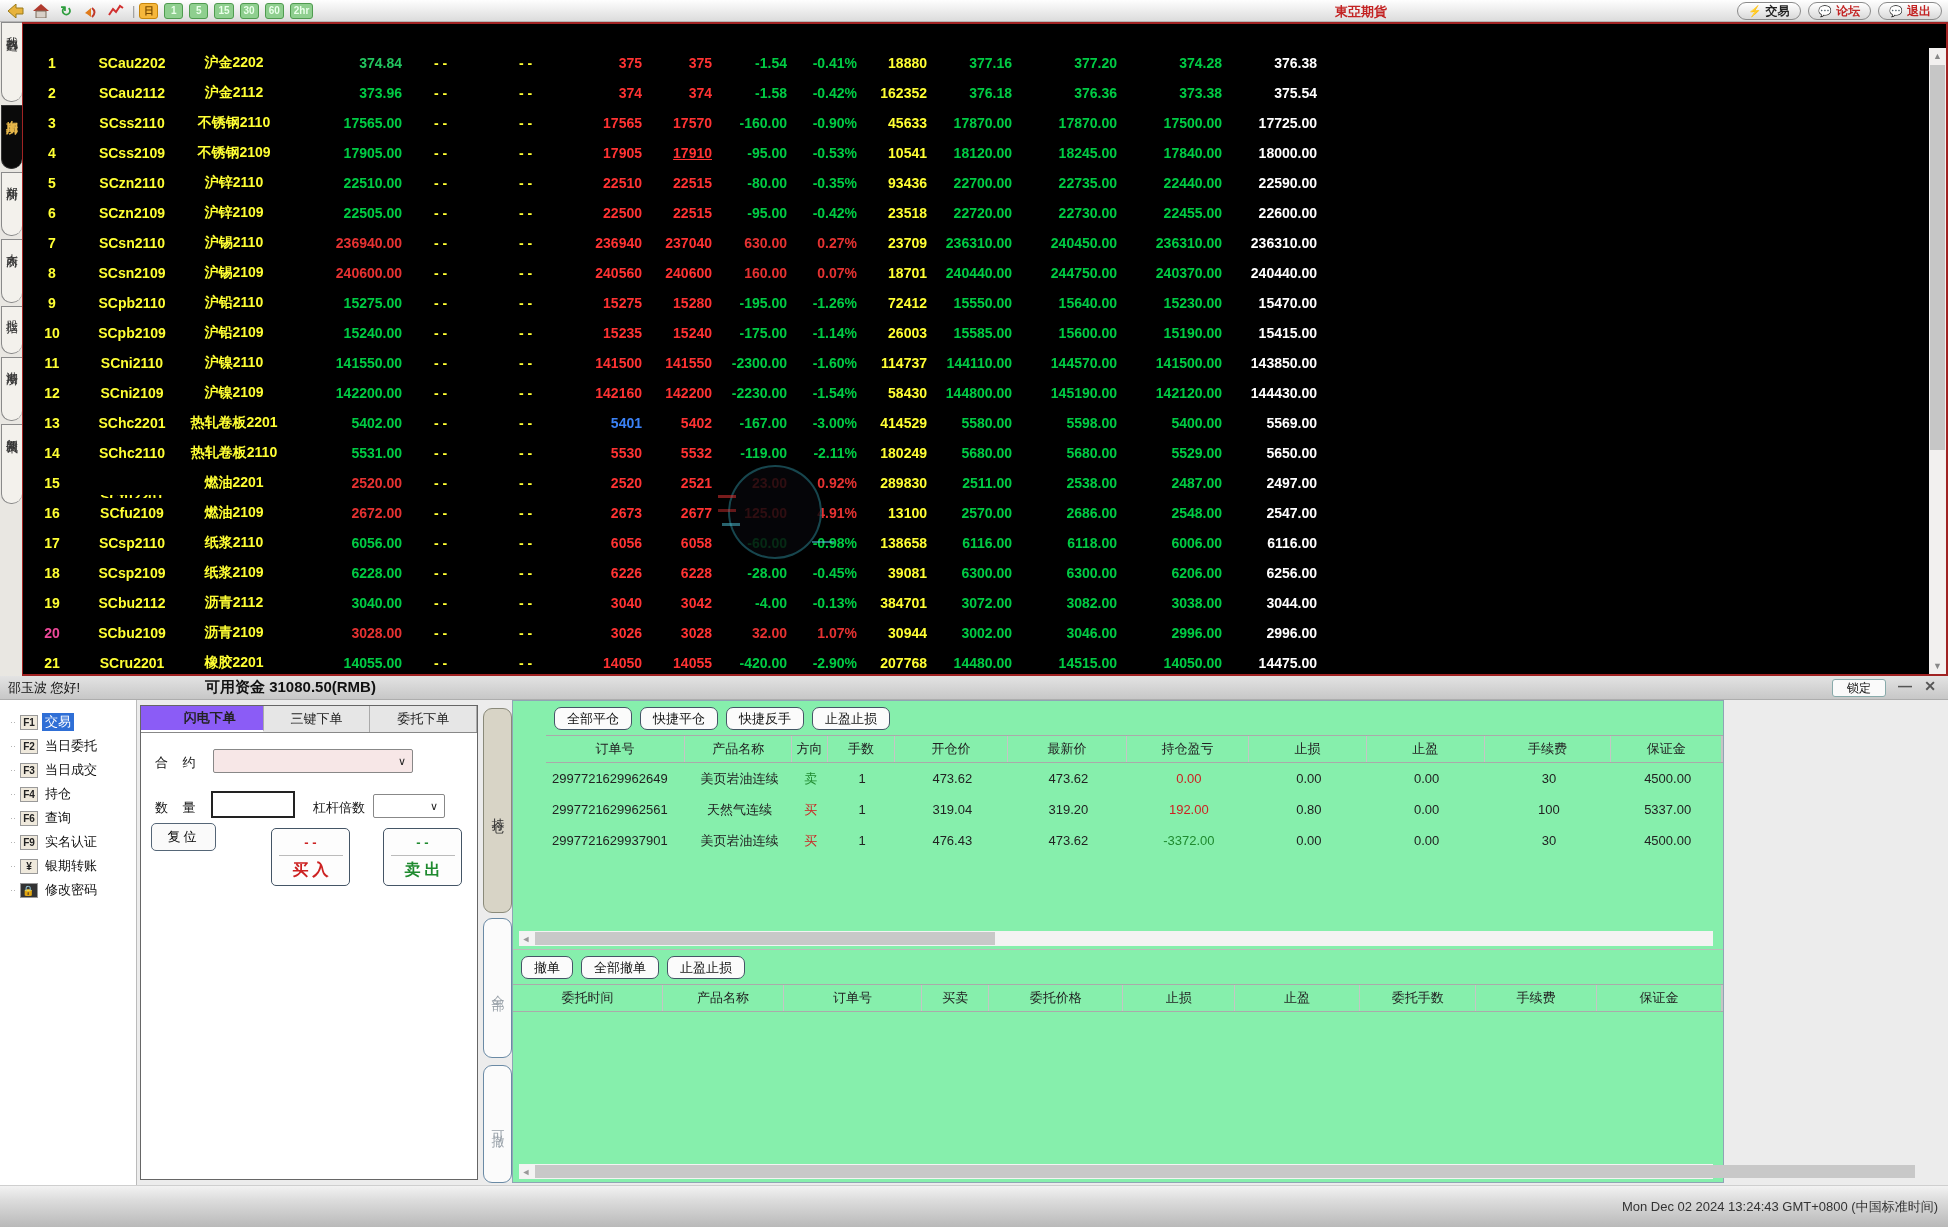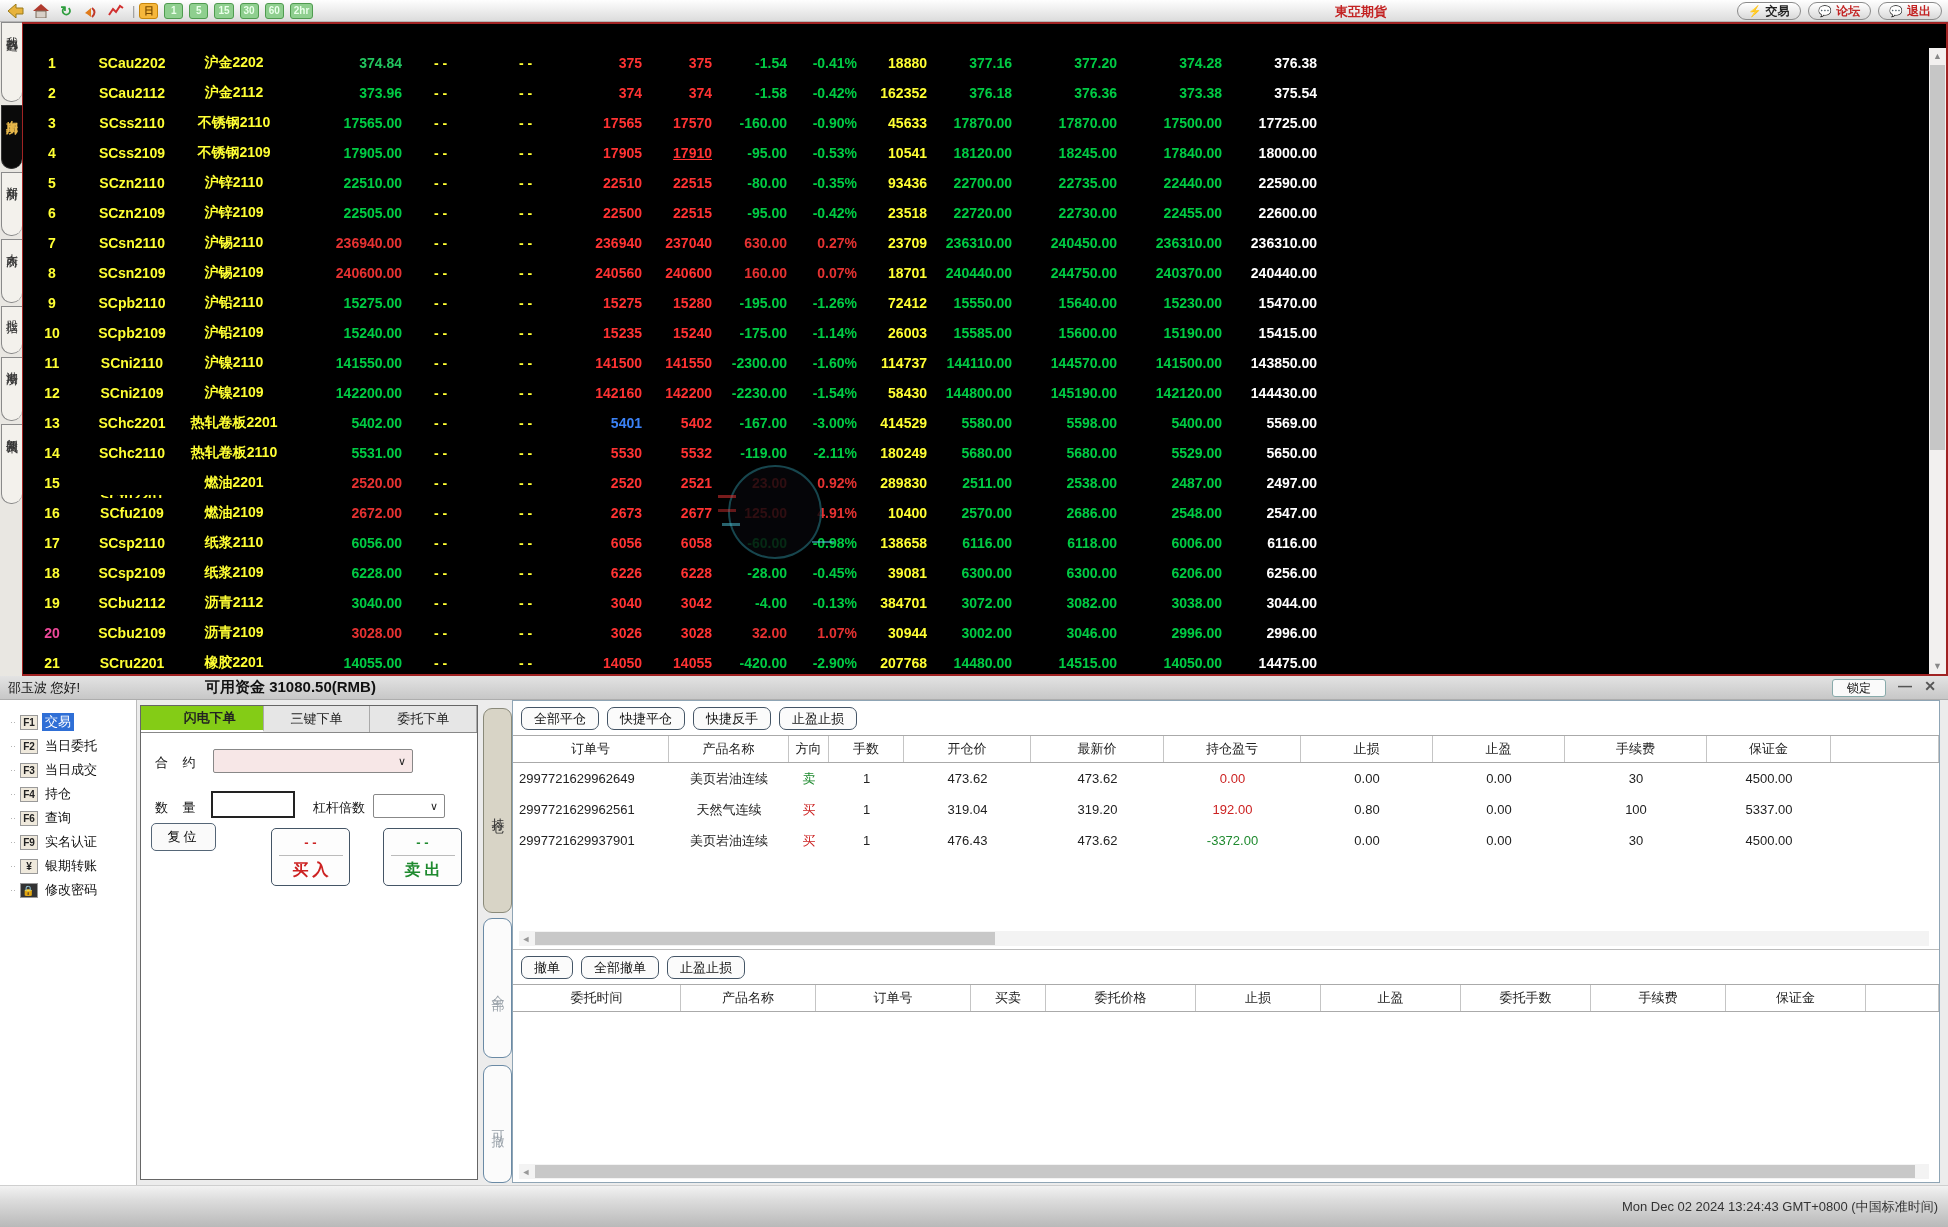--- a/index.html
+++ b/index.html
@@ -73,21 +73,21 @@
   display:flex; align-items:center; justify-content:center; margin-right:4px; color:#222; padding:0 1px; }
 .mkey.dark { background:#333; color:#eee; }
 .mlabel { padding:0 3px; }
 .mitem.active .mlabel { background:#2f6fd6; color:#fff; }
 
 
 .order-panel { position:absolute; left:140px; top:5px; width:338px; height:475px; background:#fff; border:1px solid #666; }
 .otabs { display:flex; height:27px; border-bottom:1px solid #888; background:#e6e6e6; }
 .otab { flex:1; display:flex; align-items:center; justify-content:center; font-size:13px; color:#222;
   border-right:1px solid #aaa; background:#e6e6e6; }
-.otab.active { background:#84cc16; font-weight:bold; border-bottom:2px solid #fff;padding-left:16px; }
+.otab.active { background:#8b5cf6; font-weight:bold; border-bottom:2px solid #fff;padding-left:16px; }
 .frow { position:absolute; display:flex; align-items:center; font-size:13px; color:#111; }
 .sel { border:1px solid #888; background:#f7e7e7; height:24px; display:flex; align-items:center; justify-content:flex-end; padding-right:6px; color:#222; border-radius:2px; }
 .sel.white { background:#fff; }
 .caret { font-size:11px; color:#222; }
 .qty-input { width:84px; height:27px; border:2px solid #222; background:#fff; }
 .rstbtn { position:absolute; left:10px; top:117px; width:65px; height:28px; border:1px solid #567;
   border-radius:5px; background:#fafafa; font-size:13px; display:flex; align-items:center; justify-content:center; letter-spacing:3px; }
 .trade-btn { position:absolute; top:122px; width:79px; height:58px; border:1px solid #456; border-radius:5px;
   background:#fdfdfd; display:flex; flex-direction:column; align-items:center; }
 .trade-btn .dash { font-size:13px; font-weight:bold; height:26px; display:flex; align-items:center; }
@@ -98,21 +98,21 @@
 .trade-btn.sell .dash,.trade-btn.sell .lbl { color:#1f8a2f; }
 
 
 .vtab { position:absolute; left:483px; width:29px; border:1px solid #6a8aa5; border-radius:9px;
   background:#fbfbfb; color:#98a0a8; font-size:13px; display:flex; align-items:center; justify-content:center; }
 .vtab .vtext { writing-mode:vertical-rl; text-orientation:upright; letter-spacing:4px; }
 .vtab.active { background:#d8d4c6; color:#333; border-color:#8a8a7a; }
 .vt-pos { top:8px; height:205px; } .vt-all { top:218px; height:140px; } .vt-cxl { top:365px; height:118px; }
 
 
-.pos-panel { position:absolute; left:512px; top:0; width:1428px; height:483px; background:#ffffff; border:1px solid #8fa5b5; }
+.pos-panel { position:absolute; left:512px; top:0; width:1212px; height:483px; background:#86efac; border:1px solid #8fa5b5;padding-left:33px; }
 .btnrow { display:flex; gap:8px; padding:6px 0 5px 8px; }
 .pbtn2 { height:23px; padding:0 12px; border:1px solid #456; border-radius:7px; background:#fbfbfb;
   font-size:13px; color:#111; display:flex; align-items:center; }
 .grid { display:flex; border-top:1px solid #aaa; border-bottom:1px solid #aaa; height:28px; }
 .gcell { display:flex; align-items:center; justify-content:center; font-size:13px; color:#222;
   border-right:1px solid #c5c5c5; overflow:hidden; white-space:nowrap; }
 .grow { display:flex; height:31px; }
 .grow .gcell { border-right:none; font-size:13px; }
 .gcell.al-l { justify-content:flex-start; padding-left:6px; }
 .hscroll { position:absolute; left:6px; right:10px; height:15px; background:#f3f3f3; }
@@ -483,21 +483,21 @@
             <div class="mc al-c" style="width: 58px; color: rgb(255, 255, 51);">16</div>
             <div class="mc al-c" style="width: 102px; color: rgb(255, 255, 51);">SCfu2109</div>
             <div class="mc al-c" style="width: 102px; color: rgb(255, 255, 51);">燃油2109</div>
             <div class="mc al-r" style="width: 123px; color: rgb(230, 50, 50);">2672.00</div>
             <div class="mc al-c" style="width: 65px; color: rgb(255, 255, 51);">- -</div>
             <div class="mc al-c" style="width: 105px; color: rgb(255, 255, 51);">- -</div>
             <div class="mc al-r" style="width: 70px; color: rgb(255, 51, 51);">2673</div>
             <div class="mc al-r" style="width: 70px; color: rgb(255, 51, 51);">2677</div>
             <div class="mc al-r" style="width: 75px; color: rgb(230, 50, 50);">125.00</div>
             <div class="mc al-r" style="width: 70px; color: rgb(230, 50, 50);">4.91%</div>
-            <div class="mc al-r" style="width: 70px; color: rgb(255, 255, 51);">10400</div>
+            <div class="mc al-r" style="width: 70px; color: rgb(255, 255, 51);">13100</div>
             <div class="mc al-r" style="width: 85px; color: rgb(0, 204, 68);">2570.00</div>
             <div class="mc al-r" style="width: 105px; color: rgb(0, 204, 68);">2686.00</div>
             <div class="mc al-r" style="width: 105px; color: rgb(0, 204, 68);">2548.00</div>
             <div class="mc al-r" style="width: 95px; color: rgb(255, 255, 255);">2547.00</div>
             <div class="mc mfill"></div>
           </div>
           <div class="mrow">
             <div class="mc al-c" style="width: 58px; color: rgb(255, 255, 51);">17</div>
             <div class="mc al-c" style="width: 102px; color: rgb(255, 255, 51);">SCsp2110</div>
             <div class="mc al-c" style="width: 102px; color: rgb(255, 255, 51);">纸浆2110</div>

